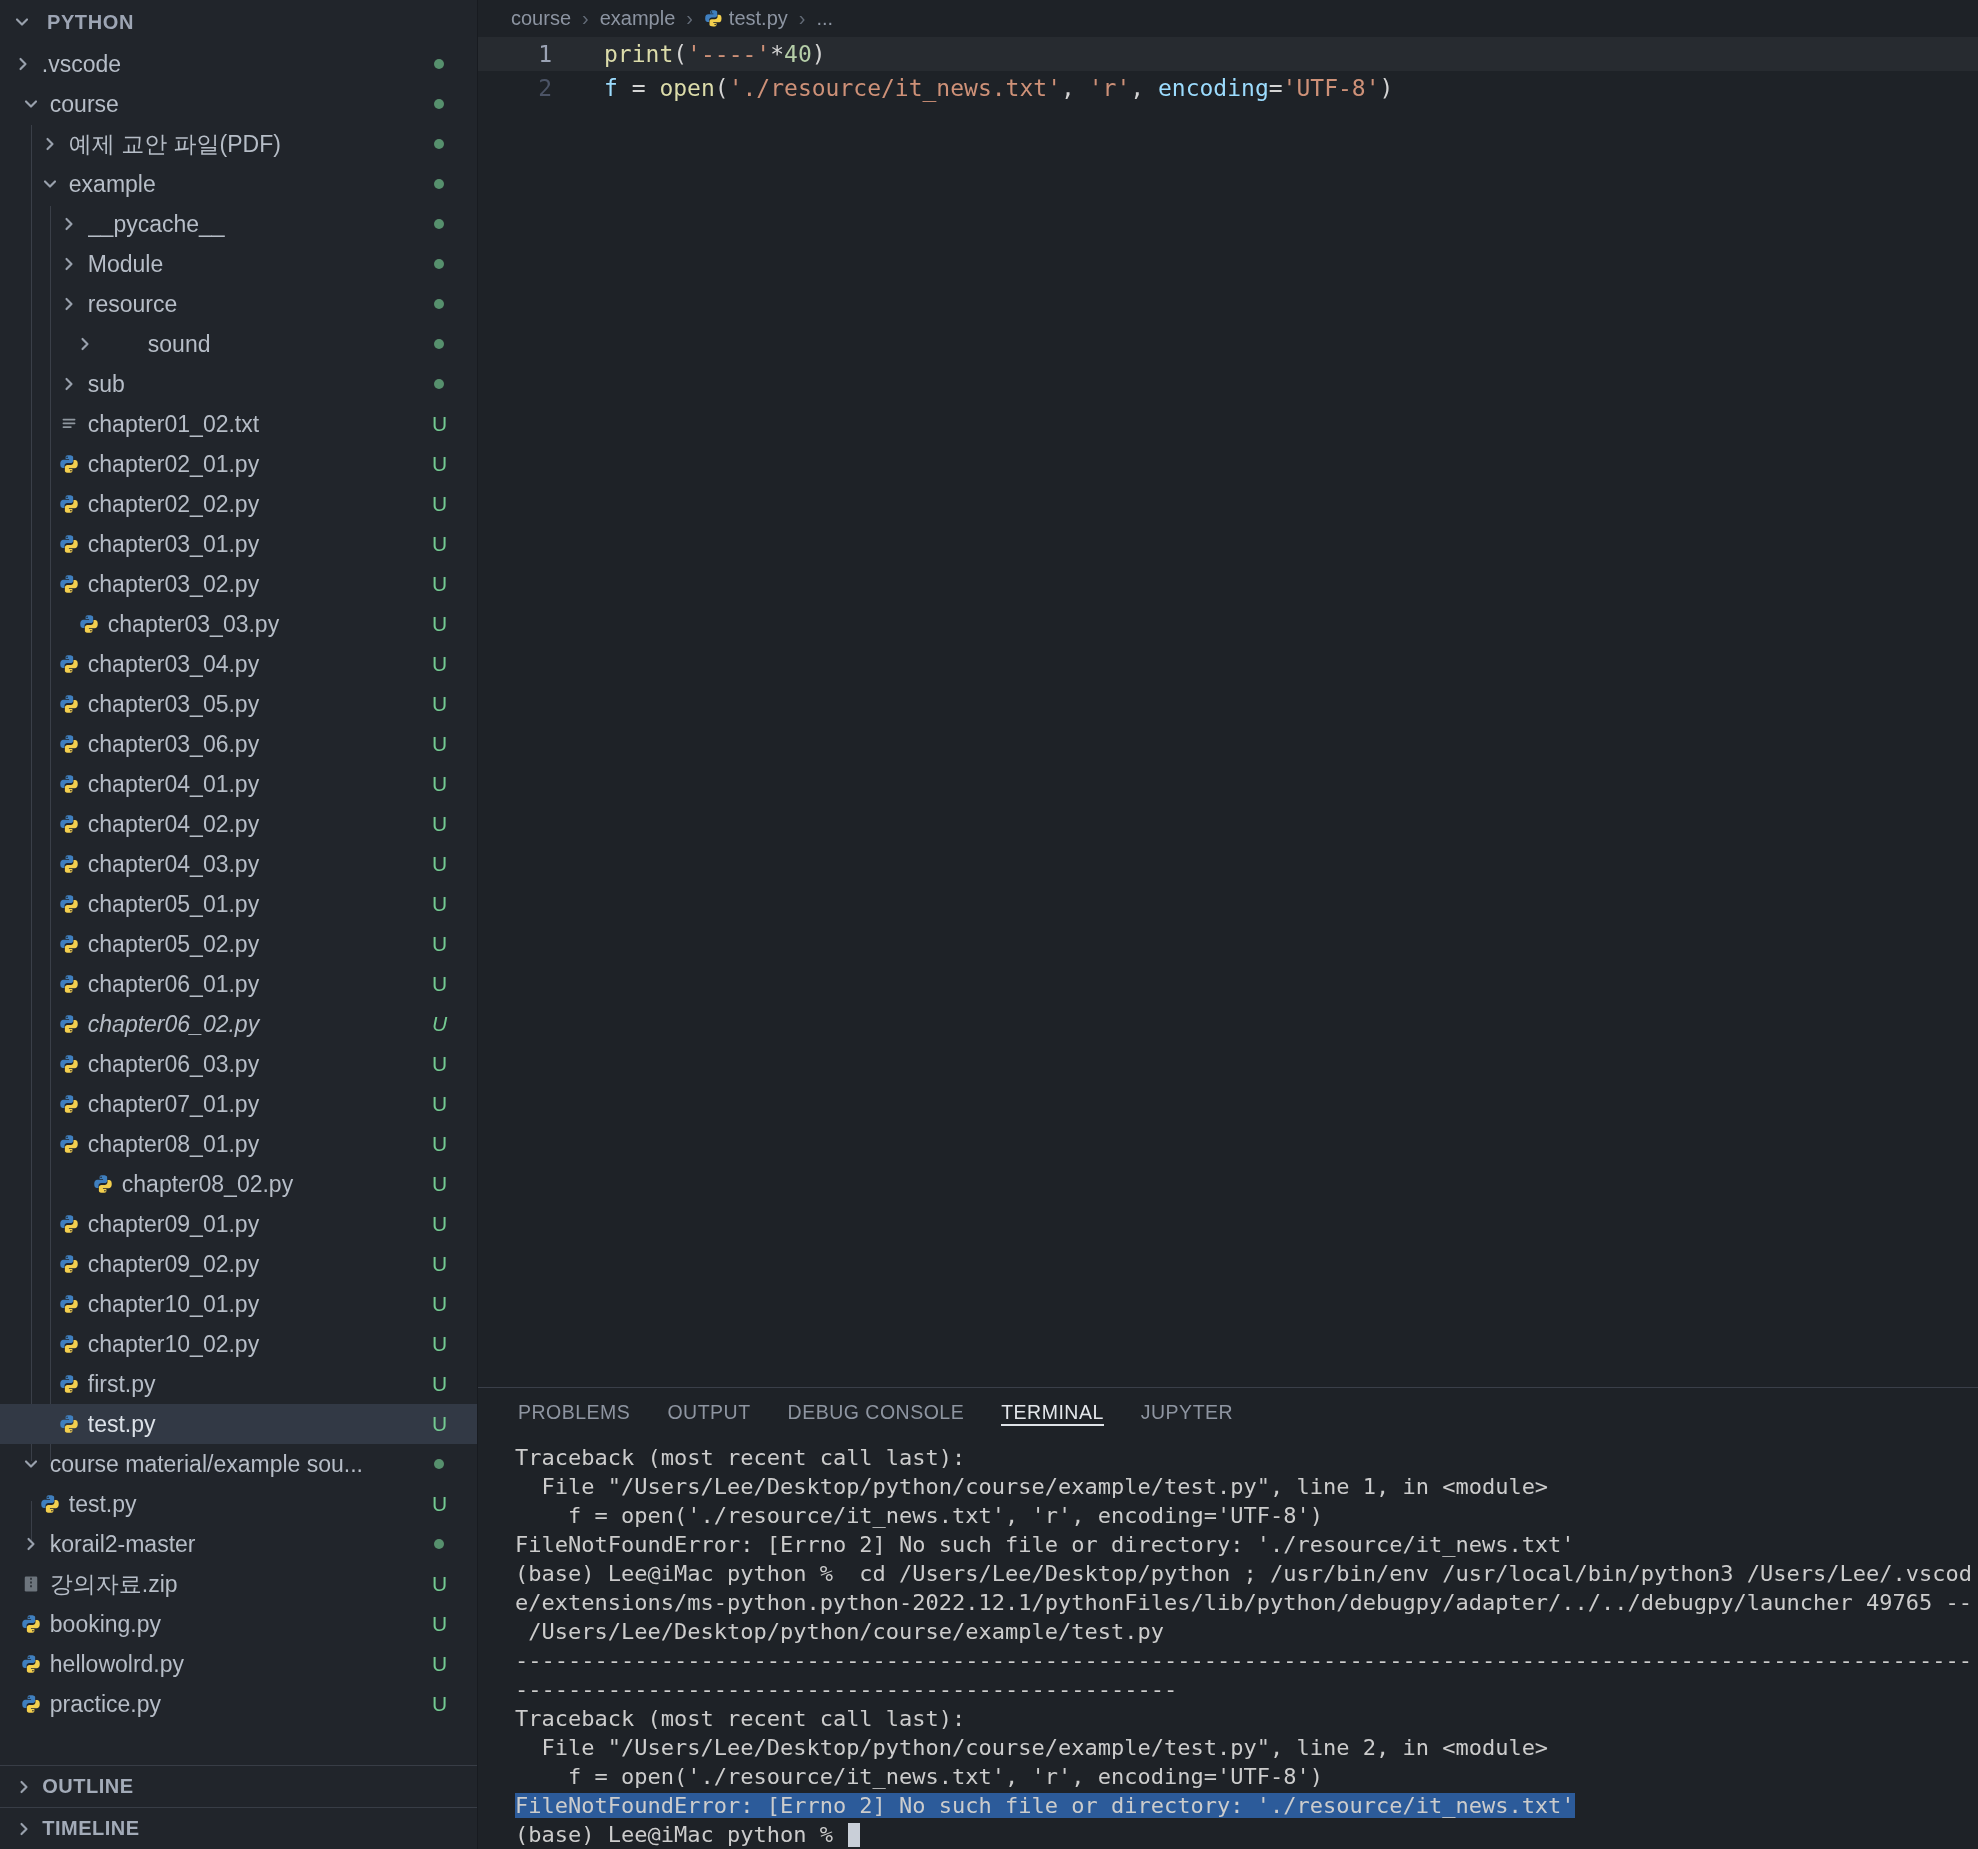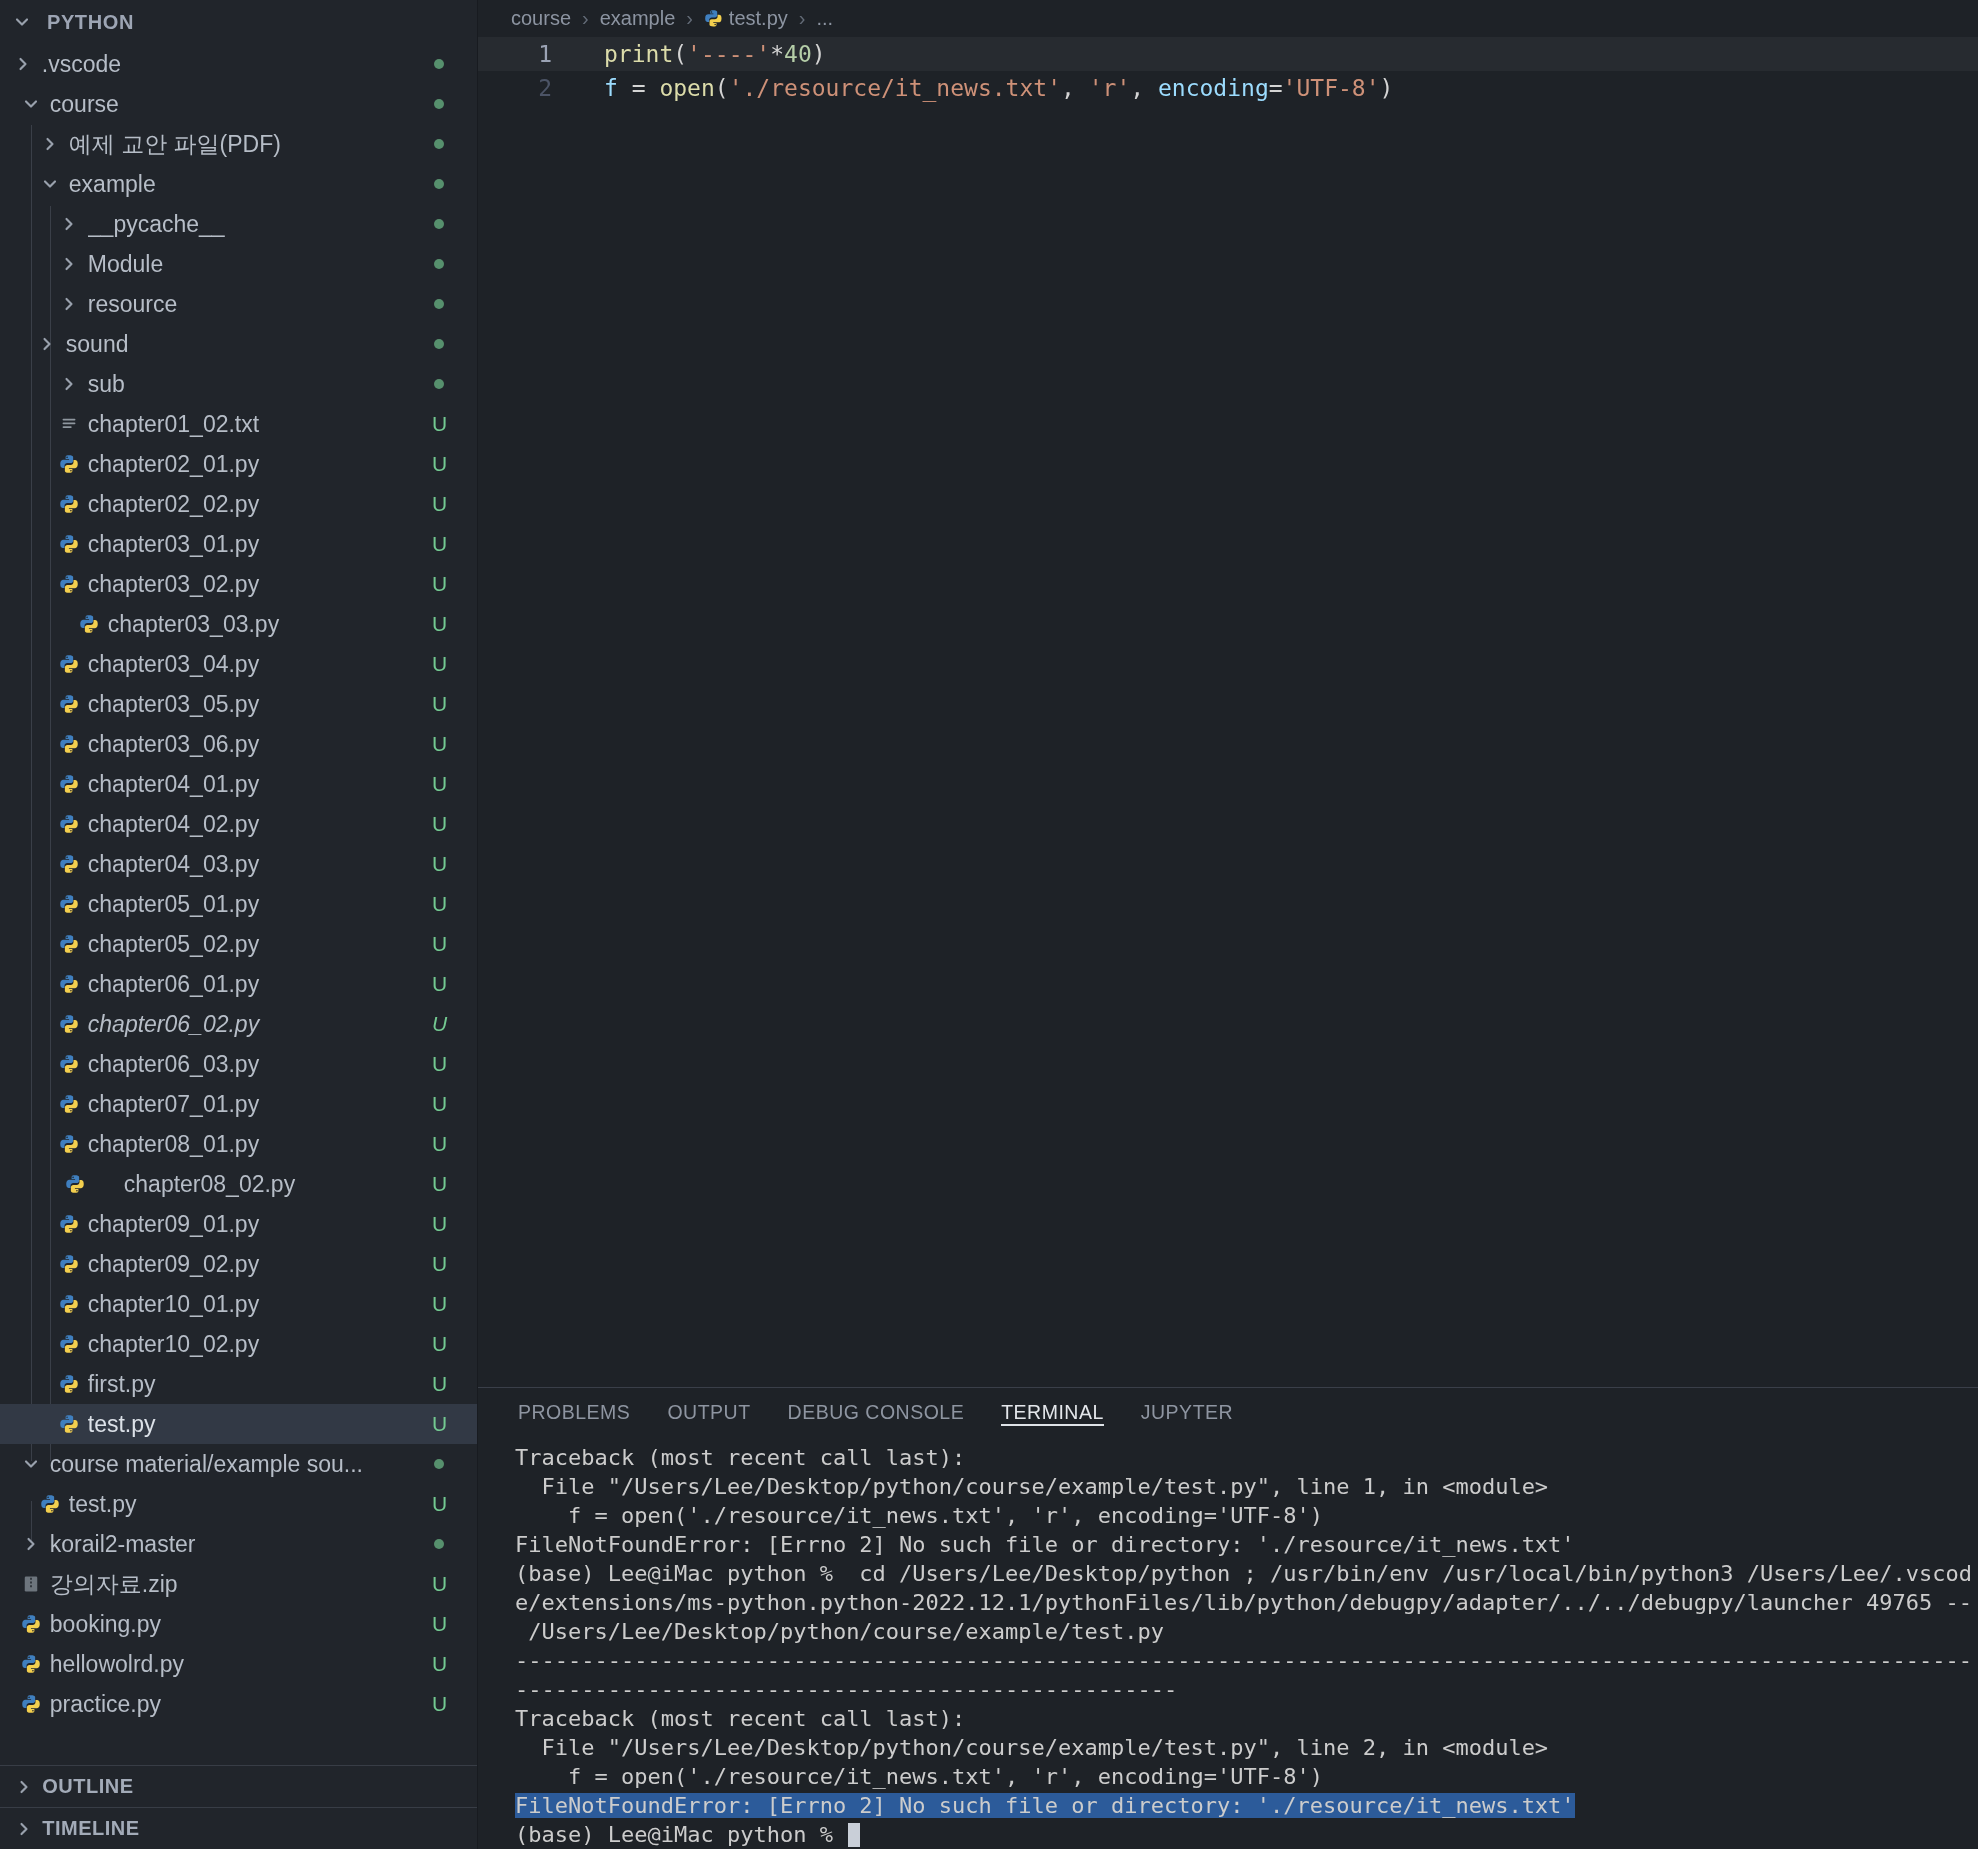--- a/index.html
+++ b/index.html
@@ -130,21 +130,21 @@
         </div>
         <div class="row" style="padding-left: 58px;">
           <span class="slot">
             <svg viewBox="0 0 16 16" fill="none">
               <path d="M6 4l4 4-4 4" stroke="currentColor" stroke-width="1.7" stroke-linecap="round" stroke-linejoin="round"></path>
             </svg>
           </span>
           <span class="lbl">resource</span>
           <span class="dot"></span>
         </div>
-        <div class="row" style="padding-left: 36px;">
+        <div class="row" style="padding-left: 74px; gap: 44px;">
           <span class="slot">
             <svg viewBox="0 0 16 16" fill="none">
               <path d="M6 4l4 4-4 4" stroke="currentColor" stroke-width="1.7" stroke-linecap="round" stroke-linejoin="round"></path>
             </svg>
           </span>
           <span class="lbl">sound</span>
           <span class="dot"></span>
         </div>
         <div class="row" style="padding-left: 58px;">
           <span class="slot">
@@ -339,21 +339,21 @@
         <div class="row" style="padding-left: 58px;">
           <span class="slot">
             <svg viewBox="0 0 32 32">
               <path fill="#3f7fbf" d="M16 2c-2.8 0-5.4.3-5.4 2.9v3h5.5v1.2H7.3C4.6 9.1 2 10.7 2 15.9c0 5.3 2.3 6.4 4.6 6.4h2.2v-3.5c0-2.6 2.2-4.3 4.6-4.3h5.4c2 0 3.8-1.6 3.8-3.7V4.9C22.6 2.8 19.8 2 16 2zm-3.1 2a1.3 1.3 0 1 1 0 2.6 1.3 1.3 0 0 1 0-2.6z"></path>
               <path fill="#f3cf4e" d="M16 30c2.8 0 5.4-.3 5.4-2.9v-3h-5.5v-1.2h8.8c2.7 0 5.3-1.6 5.3-6.8 0-5.3-2.3-6.4-4.6-6.4h-2.2v3.5c0 2.6-2.2 4.3-4.6 4.3h-5.4c-2 0-3.8 1.6-3.8 3.7v5.9c0 2.1 2.8 2.9 6.6 2.9zm3.1-2a1.3 1.3 0 1 1 0-2.6 1.3 1.3 0 0 1 0 2.6z"></path>
             </svg>
           </span>
           <span class="lbl">chapter08_01.py</span>
           <span class="ubadge">U</span>
         </div>
-        <div class="row" style="padding-left: 64px; gap: 30px;">
+        <div class="row" style="padding-left: 92px;">
           <span class="slot">
             <svg viewBox="0 0 32 32">
               <path fill="#3f7fbf" d="M16 2c-2.8 0-5.4.3-5.4 2.9v3h5.5v1.2H7.3C4.6 9.1 2 10.7 2 15.9c0 5.3 2.3 6.4 4.6 6.4h2.2v-3.5c0-2.6 2.2-4.3 4.6-4.3h5.4c2 0 3.8-1.6 3.8-3.7V4.9C22.6 2.8 19.8 2 16 2zm-3.1 2a1.3 1.3 0 1 1 0 2.6 1.3 1.3 0 0 1 0-2.6z"></path>
               <path fill="#f3cf4e" d="M16 30c2.8 0 5.4-.3 5.4-2.9v-3h-5.5v-1.2h8.8c2.7 0 5.3-1.6 5.3-6.8 0-5.3-2.3-6.4-4.6-6.4h-2.2v3.5c0 2.6-2.2 4.3-4.6 4.3h-5.4c-2 0-3.8 1.6-3.8 3.7v5.9c0 2.1 2.8 2.9 6.6 2.9zm3.1-2a1.3 1.3 0 1 1 0-2.6 1.3 1.3 0 0 1 0 2.6z"></path>
             </svg>
           </span>
           <span class="lbl">chapter08_02.py</span>
           <span class="ubadge">U</span>
         </div>
         <div class="row" style="padding-left: 58px;">

